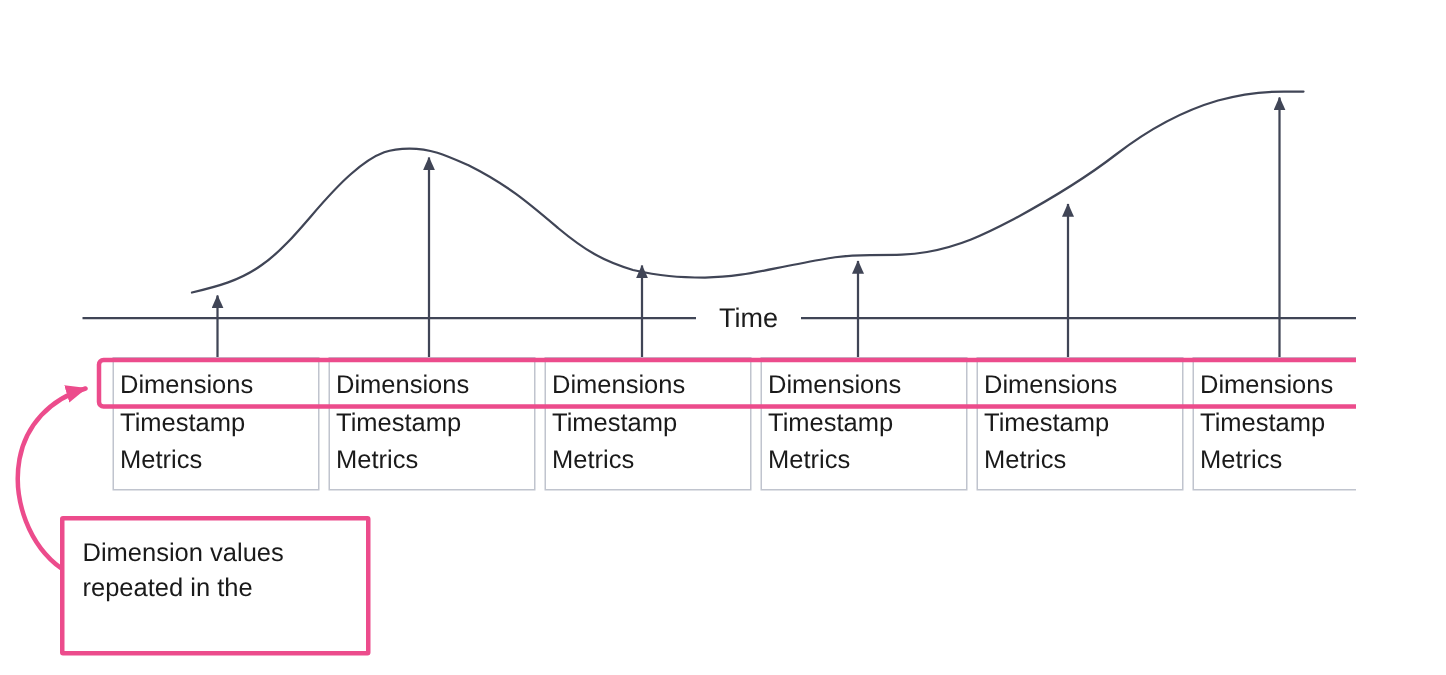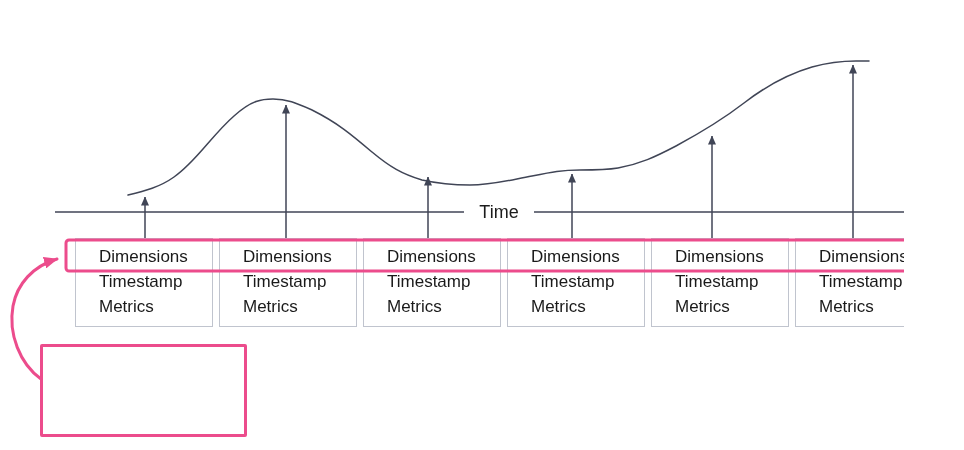--- a/index.html
+++ b/index.html
@@ -12,21 +12,21 @@
     background:#ffffff;text-align:center;font-size:18px;line-height:24px;color:#1c1c1c;
   }
 
   .records-row{
     position:absolute;left:75px;top:238px;width:862px;height:89px;
     display:flex;gap:6px;
   }
   .record-box{
     box-sizing:border-box;width:138px;height:89px;flex:0 0 138px;
     background:#ffffff;border:1px solid #c0c4ce;
-    padding:5px 23px;font-size:17px;line-height:25px;color:#1a1a1a;
+    padding:5px 4px;font-size:17px;line-height:25px;color:#1a1a1a;
   }
   .record-box div{white-space:nowrap;}
 
   .callout{
     box-sizing:border-box;position:absolute;left:40px;top:344px;width:207px;height:93px;
     background:#ffffff;border:3px solid #ec4c8c;border-radius:2px;
     padding:10px 12px;font-size:17px;line-height:23px;color:#1a1a1a;
   }
 </style>
 </head>
@@ -108,15 +108,17 @@
   </div>
 
   <svg viewBox="0 0 964 450" style="pointer-events:none">
 
     <rect x="66" y="240" width="862" height="31" rx="3" fill="none" stroke="#ec4c8c" stroke-width="3"></rect>
 
     <path d="M41,379 C20,364 8,334 13,306 C17,284 33,266 57,259" fill="none" stroke="#ec4c8c" stroke-width="3" stroke-linecap="round" marker-end="url(#mPink)"></path>
   </svg>
 
   <div class="callout">
+    <div>Dimension values</div>
+    <div>repeated in the</div>
   </div>
 
 </div>
 
 </body></html>

